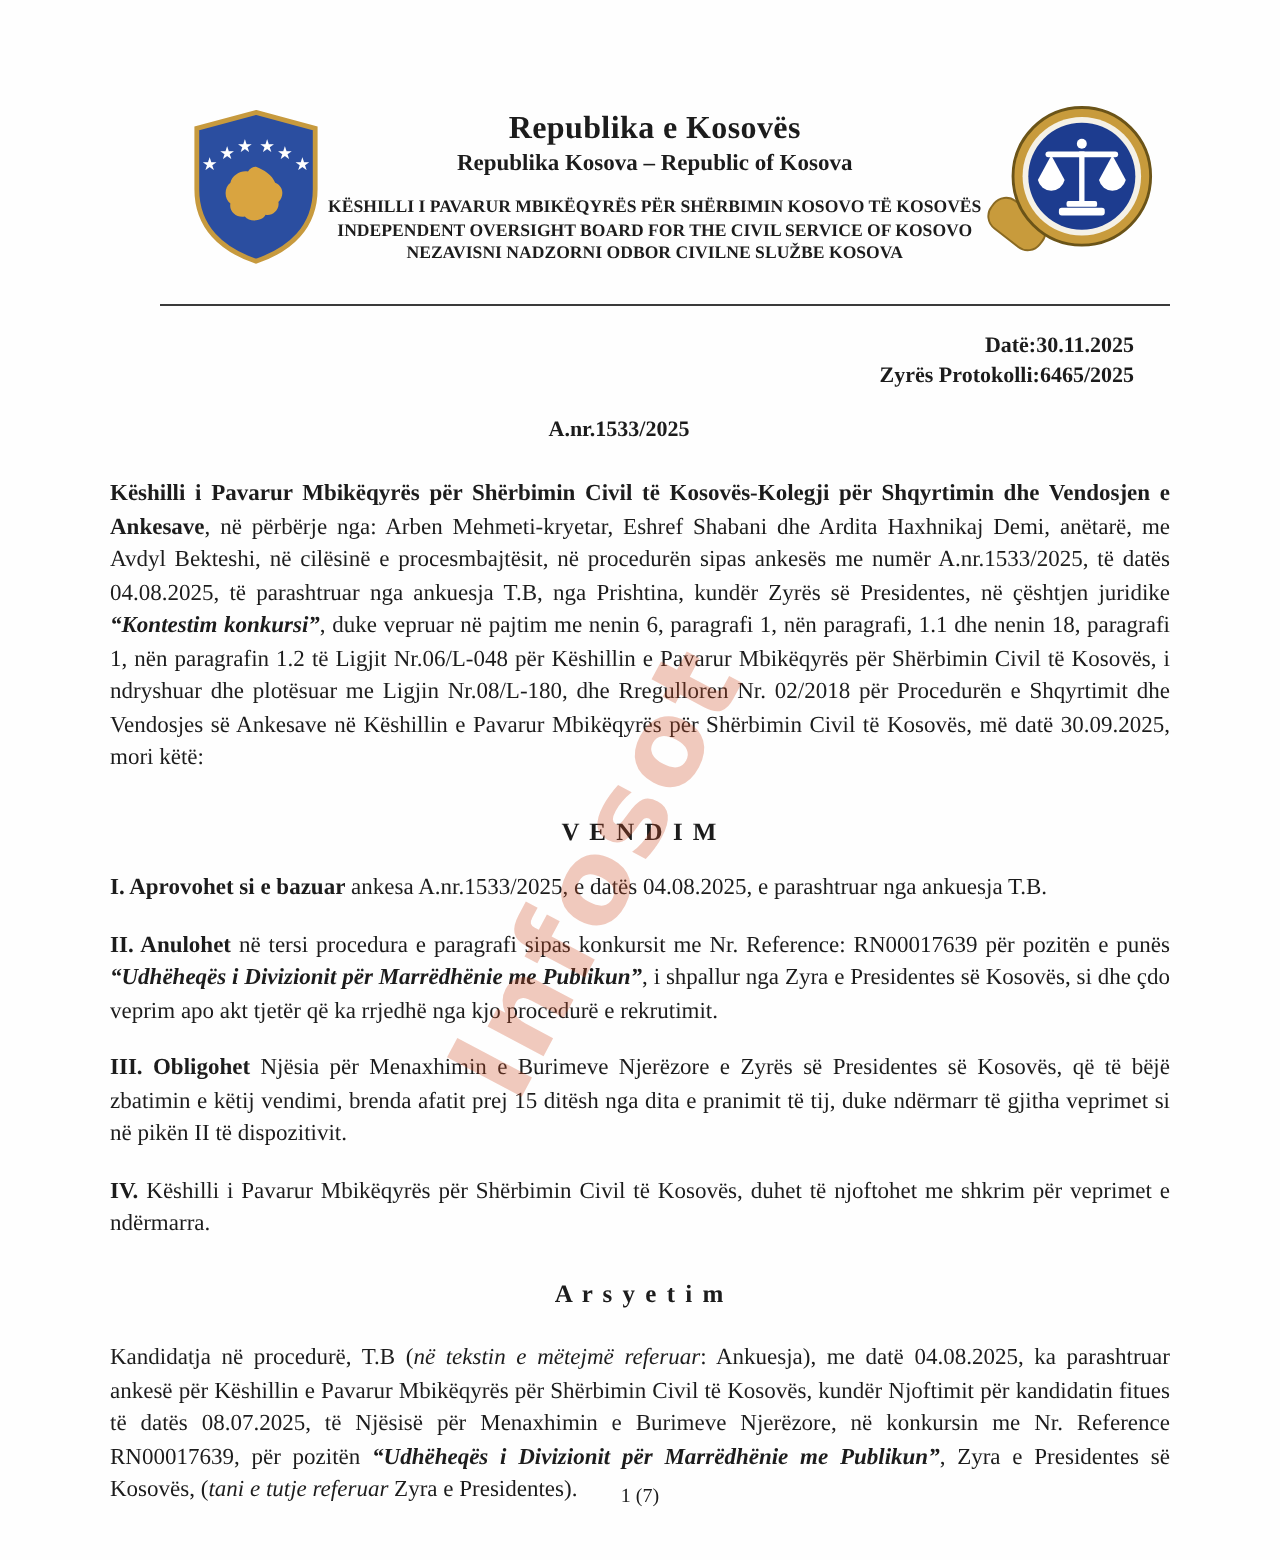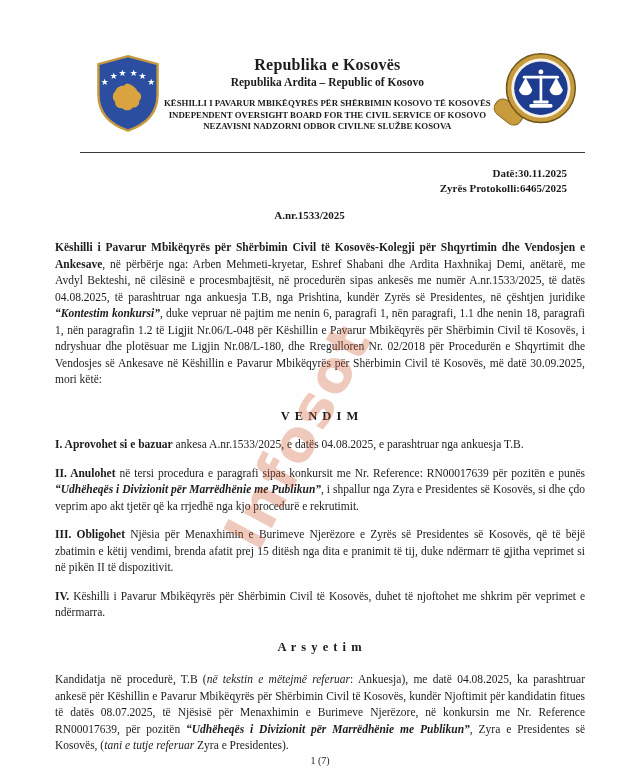--- a/index.html
+++ b/index.html
@@ -30,21 +30,21 @@
                text-align:justify; }
   .intro { margin-top:18px; }
   .section-head { text-align:center; font-weight:bold; font-size:12.5px;
                   letter-spacing:1px; margin-top:20px; }
   .item { margin-top:12px; }
   .item .lead { font-weight:bold; }
   .q { font-weight:bold; font-style:italic; }
   .it { font-style:italic; }
   .reasoning { margin-top:16px; }
   
-  .footer { position:absolute; bottom:14px; left:0; width:100%;
+  .footer { position:absolute; bottom:26px; left:0; width:100%;
             text-align:center; font-size:10px; }
   
   .watermark {
     position:absolute; left:128px; top:400px; width:340px; height:72px;
     transform:rotate(-62deg); transform-origin:center;
     font-family:"DejaVu Sans", sans-serif; font-weight:700;
     font-size:58px; letter-spacing:2px; line-height:72px; text-align:center;
     color:rgba(208,78,40,0.30); pointer-events:none; user-select:none;
   }
 </style>
@@ -66,21 +66,21 @@
             <text x="52" y="29">★</text>
           <text x="63" y="33">★</text>
             <text x="74" y="40">★</text>
         </g>
         <path d="M45 38 C50 40 55 43 57 48 C62 50 63 56 59 60 C60 65 55 69 51 68 C49 72 41 73 38 69 C33 70 28 66 29 61 C25 58 25 51 29 48 C30 43 36 40 40 41 C41 39 43 38 45 38 Z" fill="#d9a440"></path>
       </svg>
     </span>
 
     <div class="header-center">
       <div class="h-line1">Republika e Kosovës</div>
-      <div class="h-line2">Republika Ardita – Republic of Kosovo</div>
+      <div class="h-line2">Republika Kosova – Republic of Kosova</div>
       <div class="h-board">
         <div>KËSHILLI I PAVARUR MBIKËQYRËS PËR SHËRBIMIN KOSOVO TË KOSOVËS</div>
         <div>INDEPENDENT OVERSIGHT BOARD FOR THE CIVIL SERVICE OF KOSOVO</div>
         <div>NEZAVISNI NADZORNI ODBOR CIVILNE SLUŽBE KOSOVA</div>
       </div>
     </div>
 
     <span class="board-logo">
       <svg viewBox="0 0 100 90" width="96" height="86">
         <rect x="2" y="58" width="32" height="18" rx="8" transform="rotate(38 18 67)" fill="#c89b3c" stroke="#8a6a22" stroke-width="1"></rect>

